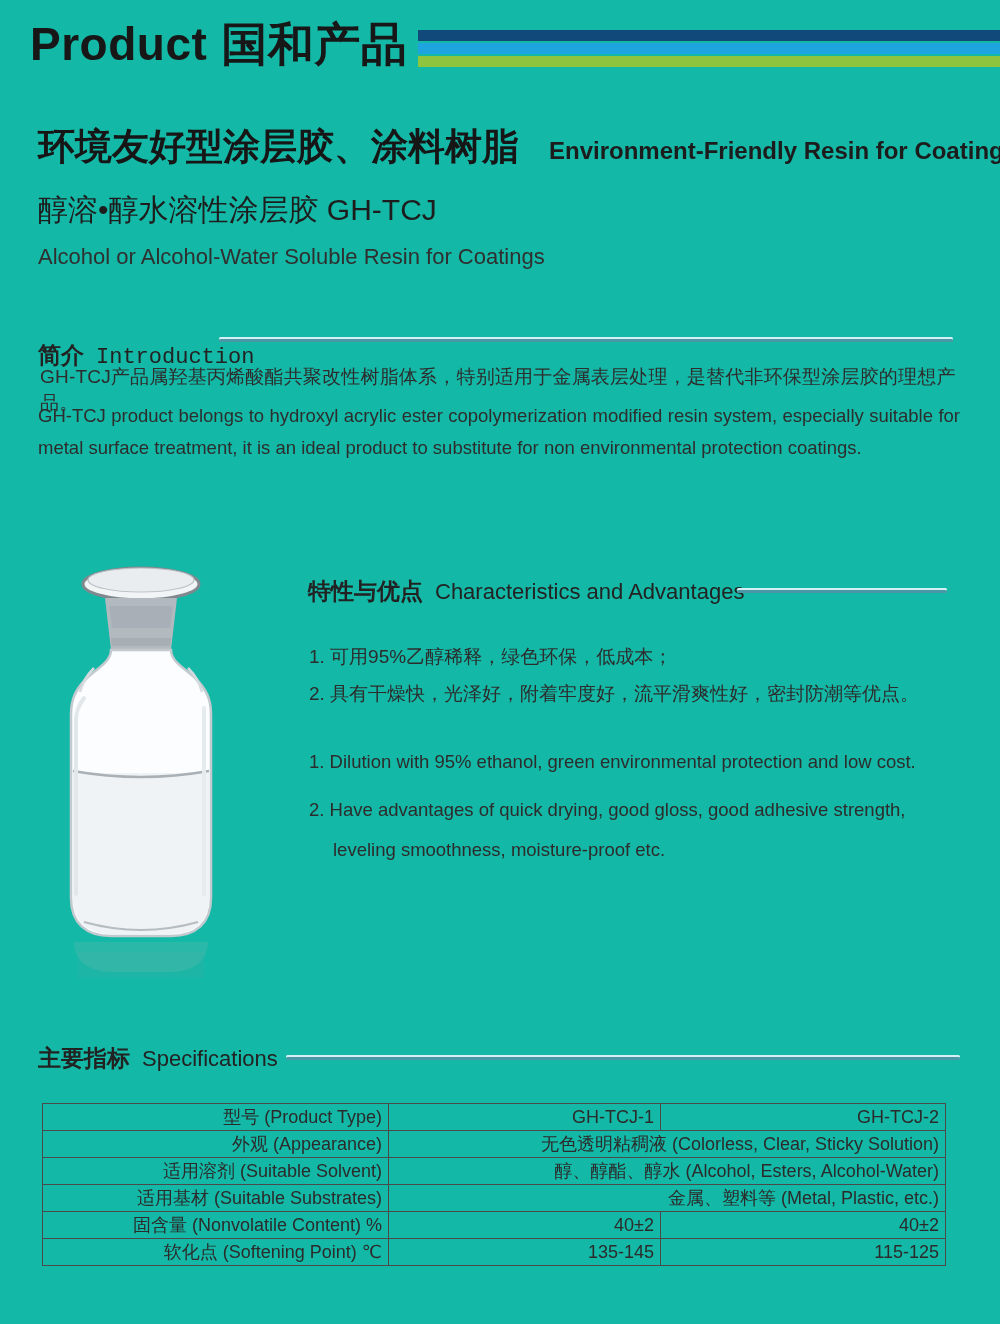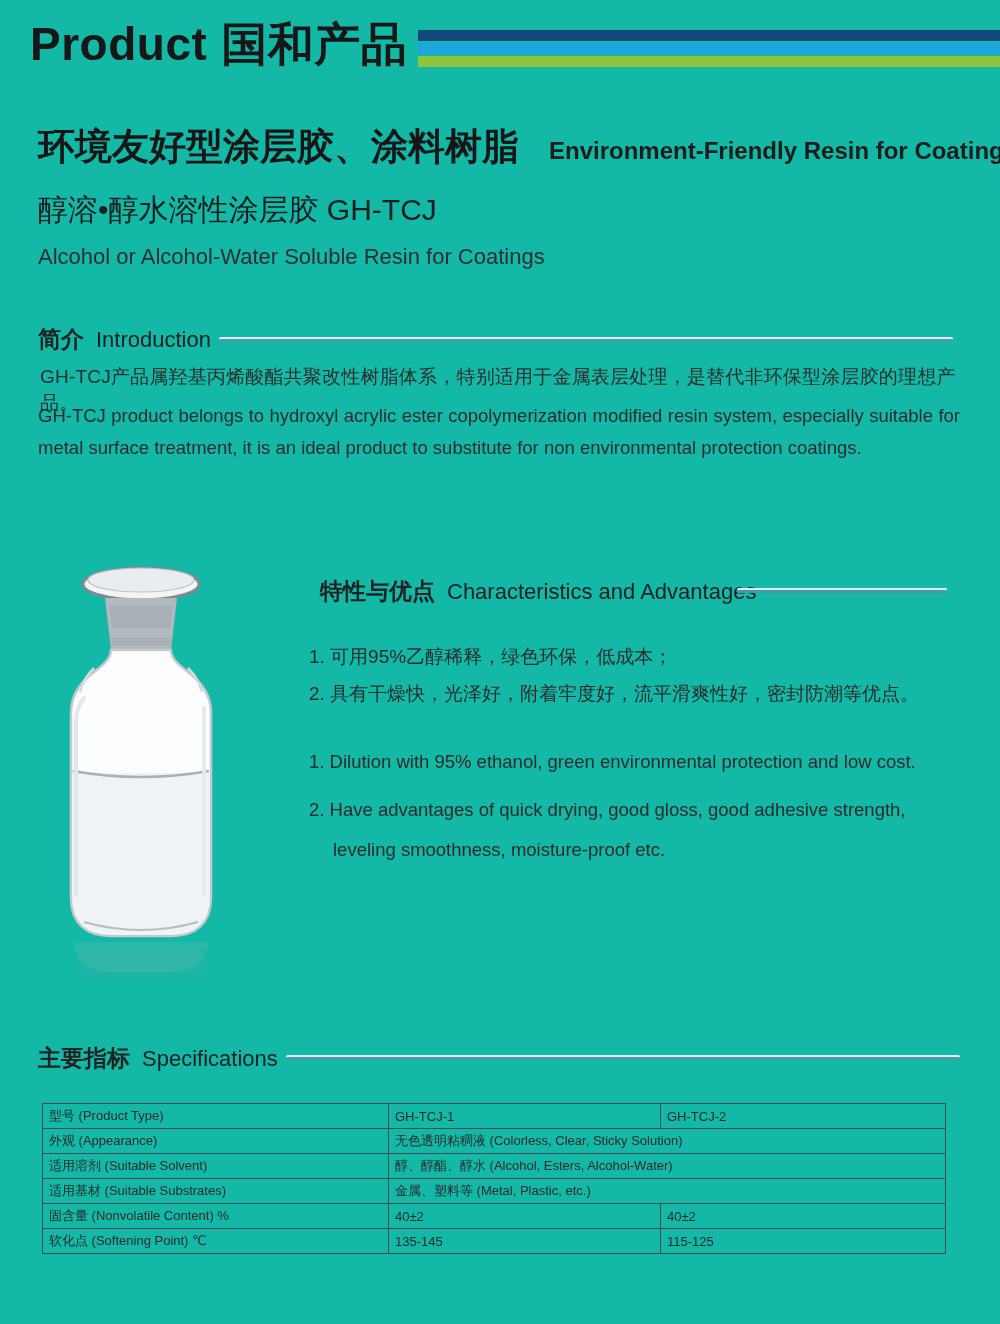--- a/index.html
+++ b/index.html
@@ -39,22 +39,22 @@
 
   
   .bottle { position:absolute; left:34px; top:548px; }
   .feat-list-cn { position:absolute; left:309px; top:638px; font-size:19px; color:#2c2c2c; line-height:37px; }
   .feat-list-en { position:absolute; left:309px; top:742px; width:650px; font-size:18.5px; color:#2c2c2c; }
   .feat-list-en .item { padding-left:24px; text-indent:-24px; line-height:40px; margin-bottom:8px; }
 
   
   .spec-table { position:absolute; left:42px; top:1103px; width:903px;
                 border-collapse:collapse; table-layout:fixed; }
-  .spec-table td { border:1.5px solid #4a4a4a; height:25px; text-align:left;
-                   font-size:13px; color:#2b2b2b; padding:1px 6px; white-space:nowrap; overflow:hidden;margin-top:24px; }
+  .spec-table td { border:1.5px solid #4a4a4a; height:25px; text-align:right;
+                   font-size:18px; color:#2b2b2b; padding:1px 6px; white-space:nowrap; overflow:hidden;margin-top:24px; }
 </style>
 </head>
 <body>
 
 <div class="page">
 
   <div class="brand">
     <span class="en">Product</span><span class="cn">国和产品</span>
   </div>
   <div class="stripes">
@@ -63,21 +63,21 @@
     <div class="stripe" style="background: rgb(143, 196, 62);"></div>
   </div>
 
   <div class="title-row">
     <span class="title-cn">环境友好型涂层胶、涂料树脂</span>
     <span class="title-en">Environment-Friendly Resin for Coatings</span>
   </div>
   <div class="subtitle-cn">醇溶•醇水溶性涂层胶 GH-TCJ</div>
   <div class="subtitle-en">Alcohol or Alcohol-Water Soluble Resin for Coatings</div>
 
-  <div class="sec-head" style="left:38px; top:324px;">
+  <div class="sec-head" style="left:38px; top:340px;font-family:Liberation Mono, monospace;">
     <span class="cn">简介</span>
     <span class="en">Introduction</span>
   </div>
   <div class="accent-line" style="left: 219px; top: 339px; width: 734px; background: rgb(74, 152, 166);"></div>
   <div class="intro-cn">GH-TCJ产品属羟基丙烯酸酯共聚改性树脂体系，特别适用于金属表层处理，是替代非环保型涂层胶的理想产品。</div>
   <div class="intro-en">GH-TCJ product belongs to hydroxyl acrylic ester copolymerization modified resin system, especially suitable for metal surface treatment, it is an ideal product to substitute for non environmental protection coatings.</div>
 
   <svg class="bottle" width="214" height="432" viewBox="0 0 214 432" aria-hidden="true">
 
     <g opacity="0.14">
@@ -108,21 +108,21 @@
     <path d="M39 225 L175 225 L175 350 C175 373 161 386 137 386 L77 386 C53 386 39 373 39 350 Z" fill="#f0f3f5"></path>
     <path d="M39 223 Q107 235 175 223" fill="none" stroke="#a9b1b7" stroke-width="2.4"></path>
 
     <path d="M50 150 C44 158 42 164 42 172 L42 346" fill="none" stroke="#e2e8ea" stroke-width="4" stroke-linecap="round"></path>
     <path d="M170 160 L170 346" fill="none" stroke="#e6ebee" stroke-width="4" stroke-linecap="round"></path>
     <path d="M50 374 Q107 390 164 374" fill="none" stroke="#b6bdc2" stroke-width="2"></path>
     <path d="M60 120 C52 128 48 136 46 144" fill="none" stroke="#d4dadd" stroke-width="2.5"></path>
     <path d="M154 120 C162 128 166 136 168 144" fill="none" stroke="#d4dadd" stroke-width="2.5"></path>
   </svg>
 
-  <div class="sec-head" style="left:320px; top:576px;">
+  <div class="sec-head" style="left:308px; top:576px;">
     <span class="cn">特性与优点</span>
     <span class="en">Characteristics and Advantages</span>
   </div>
   <div class="accent-line" style="left: 737px; top: 590px; width: 210px; background: rgb(74, 152, 166);"></div>
 
   <div class="feat-list-cn">
     <div class="item">1. 可用95%乙醇稀释，绿色环保，低成本；</div>
     <div class="item">2. 具有干燥快，光泽好，附着牢度好，流平滑爽性好，密封防潮等优点。</div>
   </div>
   <div class="feat-list-en">

